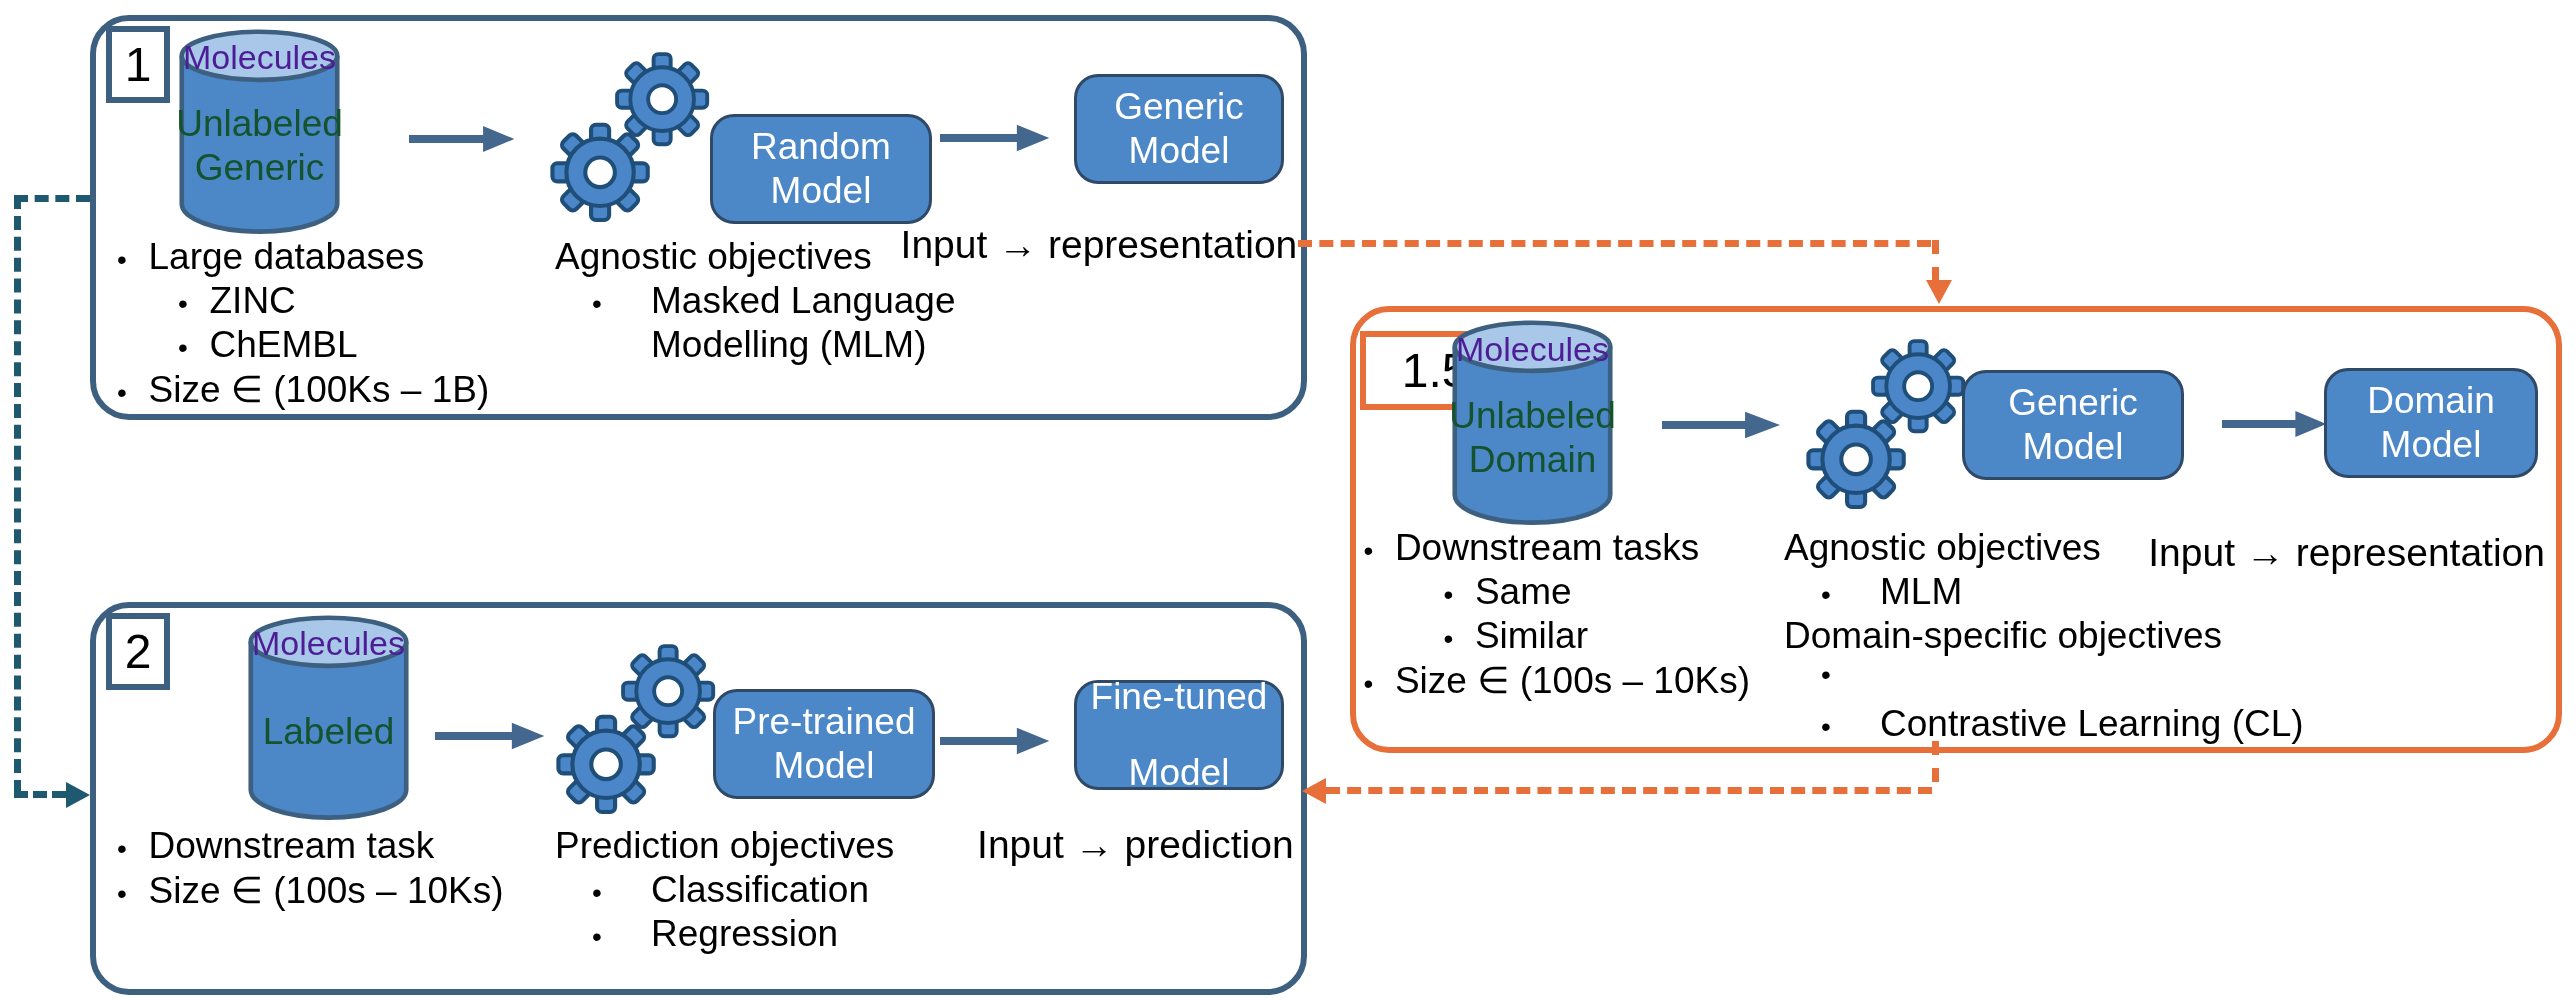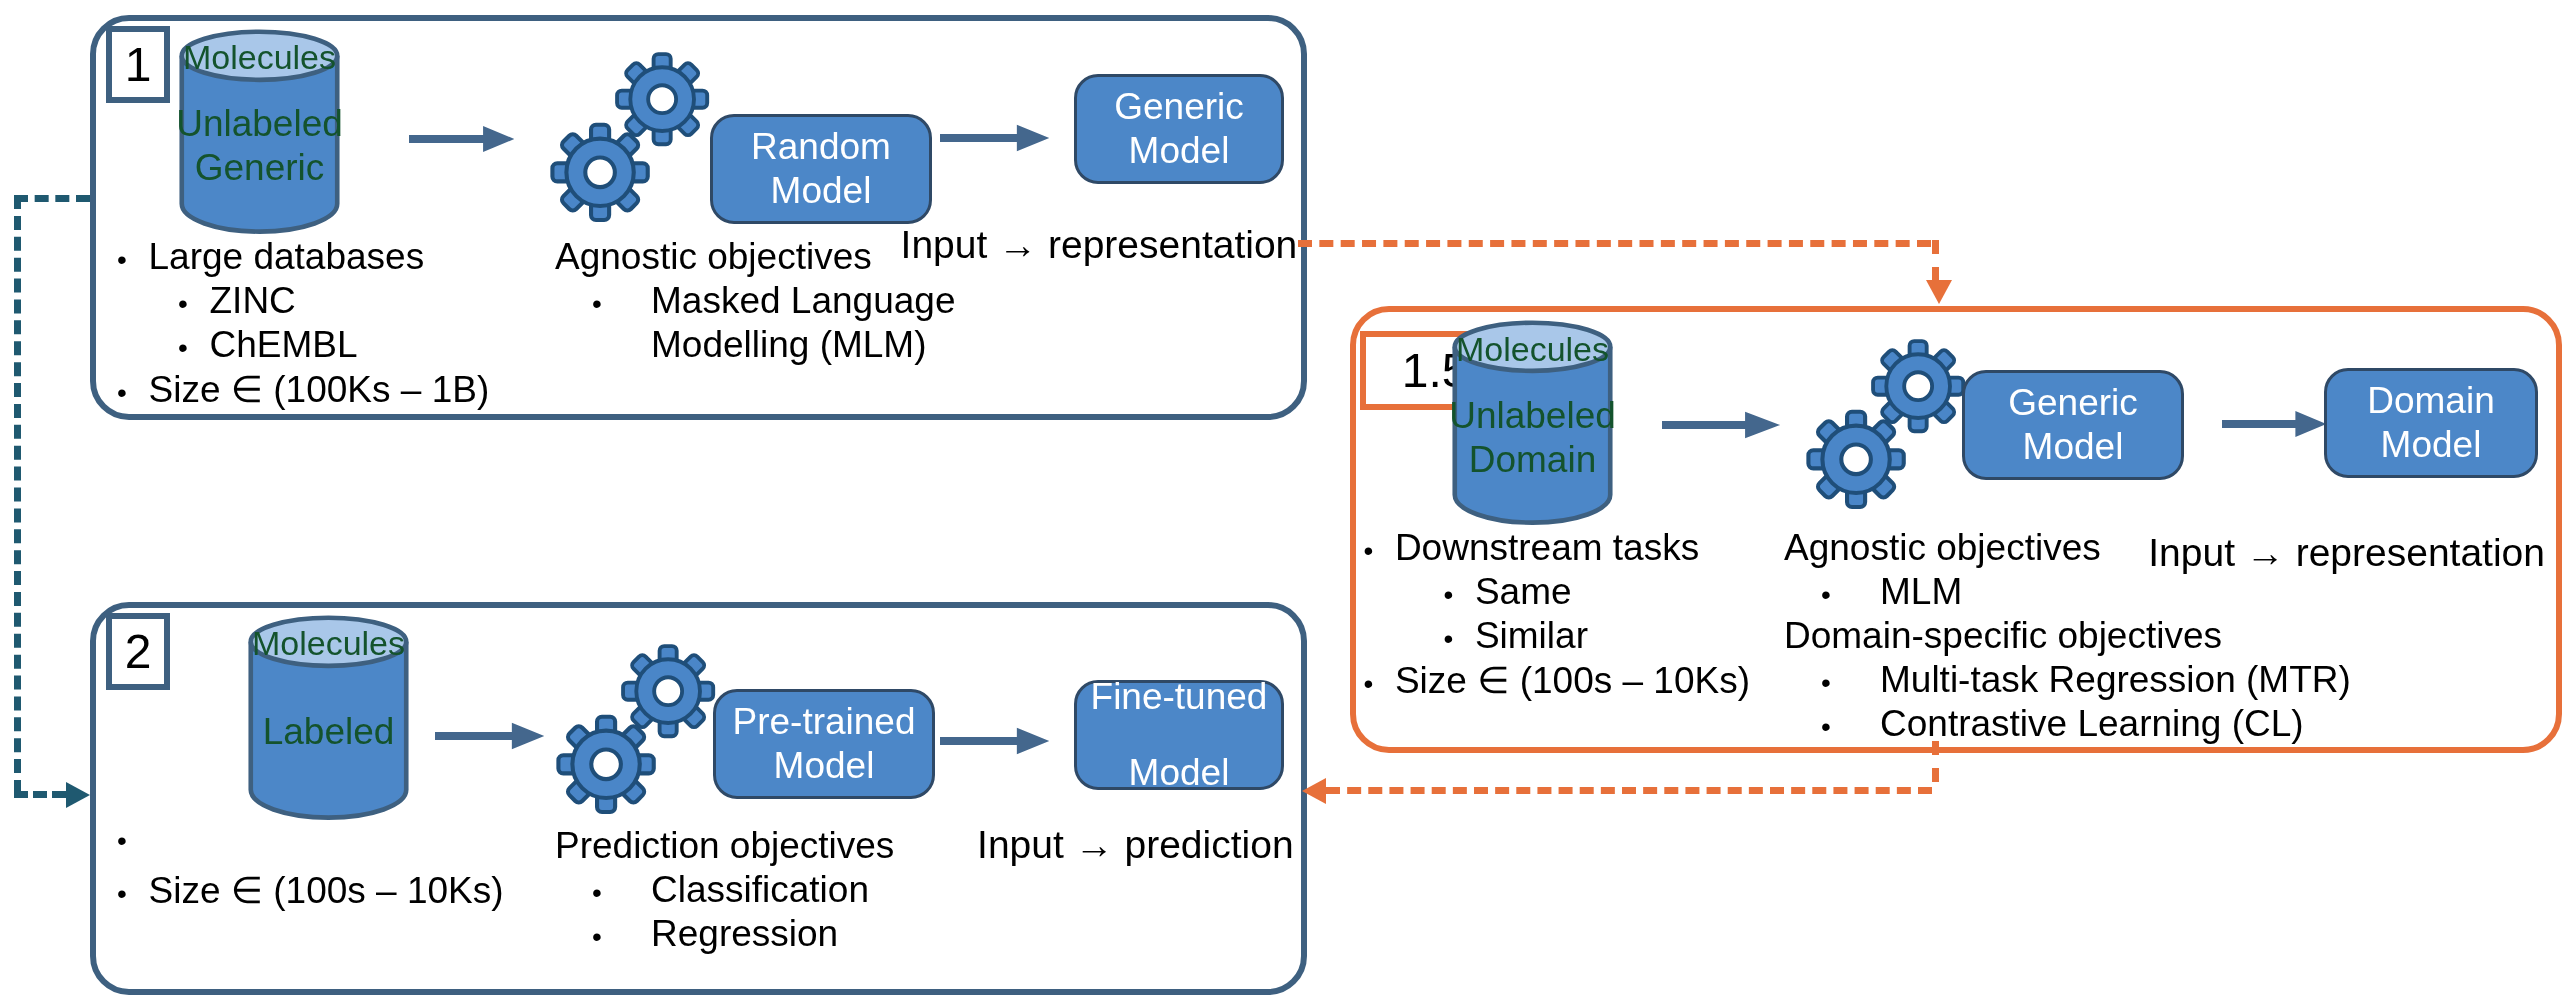--- a/index.html
+++ b/index.html
@@ -15,21 +15,21 @@
     position:absolute;background:#fff;display:flex;align-items:center;justify-content:center;
     font-size:48px;color:#000;
   }
   .numlabel.slate{border:6.5px solid #3E6080;}
   .numlabel.orange{border:6.5px solid #E7703A;padding-left:28px;}
   .cyl{position:absolute;}
   .cyl svg{position:absolute;left:0;top:0;}
   .cyl-top{
     position:absolute;left:0;top:9.3px;width:100%;height:41px;
     display:flex;align-items:center;justify-content:center;
-    font-size:34px;color:#14532d;
+    font-size:34px;color:#4c1d95;
   }
   .cyl-body{
     position:absolute;left:0;top:57px;bottom:31.5px;width:100%;
     display:flex;flex-direction:column;align-items:center;justify-content:center;
     color:#14532d;font-size:37px;line-height:44px;text-align:center;
   }
   .cyl-body span{display:block;}
   .model{
     position:absolute;background:#4C87C8;border:3.7px solid #2F4966;border-radius:24px;
     display:flex;flex-direction:column;align-items:center;justify-content:center;
@@ -225,21 +225,20 @@
     </div>
     <div class="tline indb">
       <span class="bullet wide">•</span>
       <span>MLM</span>
     </div>
     <div class="tline">
       <span>Domain-specific objectives</span>
     </div>
     <div class="tline indb">
       <span class="bullet wide">•</span>
-      <span>Multi-task Regression (MTR)</span>
     </div>
     <div class="tline indb">
       <span class="bullet wide">•</span>
       <span>Contrastive Learning (CL)</span>
     </div>
   </div>
 </section>
 
 <section class="panel slate" style="left:90px;top:602px;width:1205px;height:381px;">
   <div class="numlabel slate" style="left:10.2px;top:4.6px;width:52px;height:65px;">
@@ -278,20 +277,21 @@
   <div class="model" style="left:978px;top:72px;width:204px;height:104px;gap:32px;">
     <span>Fine-tuned</span>
     <span>Model</span>
   </div>
 
   <div class="caption" style="right:7.4px;top:215px;">Input → prediction</div>
 
   <div class="notes" style="left:21px;top:217px;">
     <div class="tline">
       <span class="bullet">•</span>
+      <span>Downstream task</span>
     </div>
     <div class="tline">
       <span class="bullet">•</span>
       <span>Size ∈ (100s – 10Ks)</span>
     </div>
   </div>
 
   <div class="notes" style="left:459px;top:217px;">
     <div class="tline">
       <span>Prediction objectives</span>

